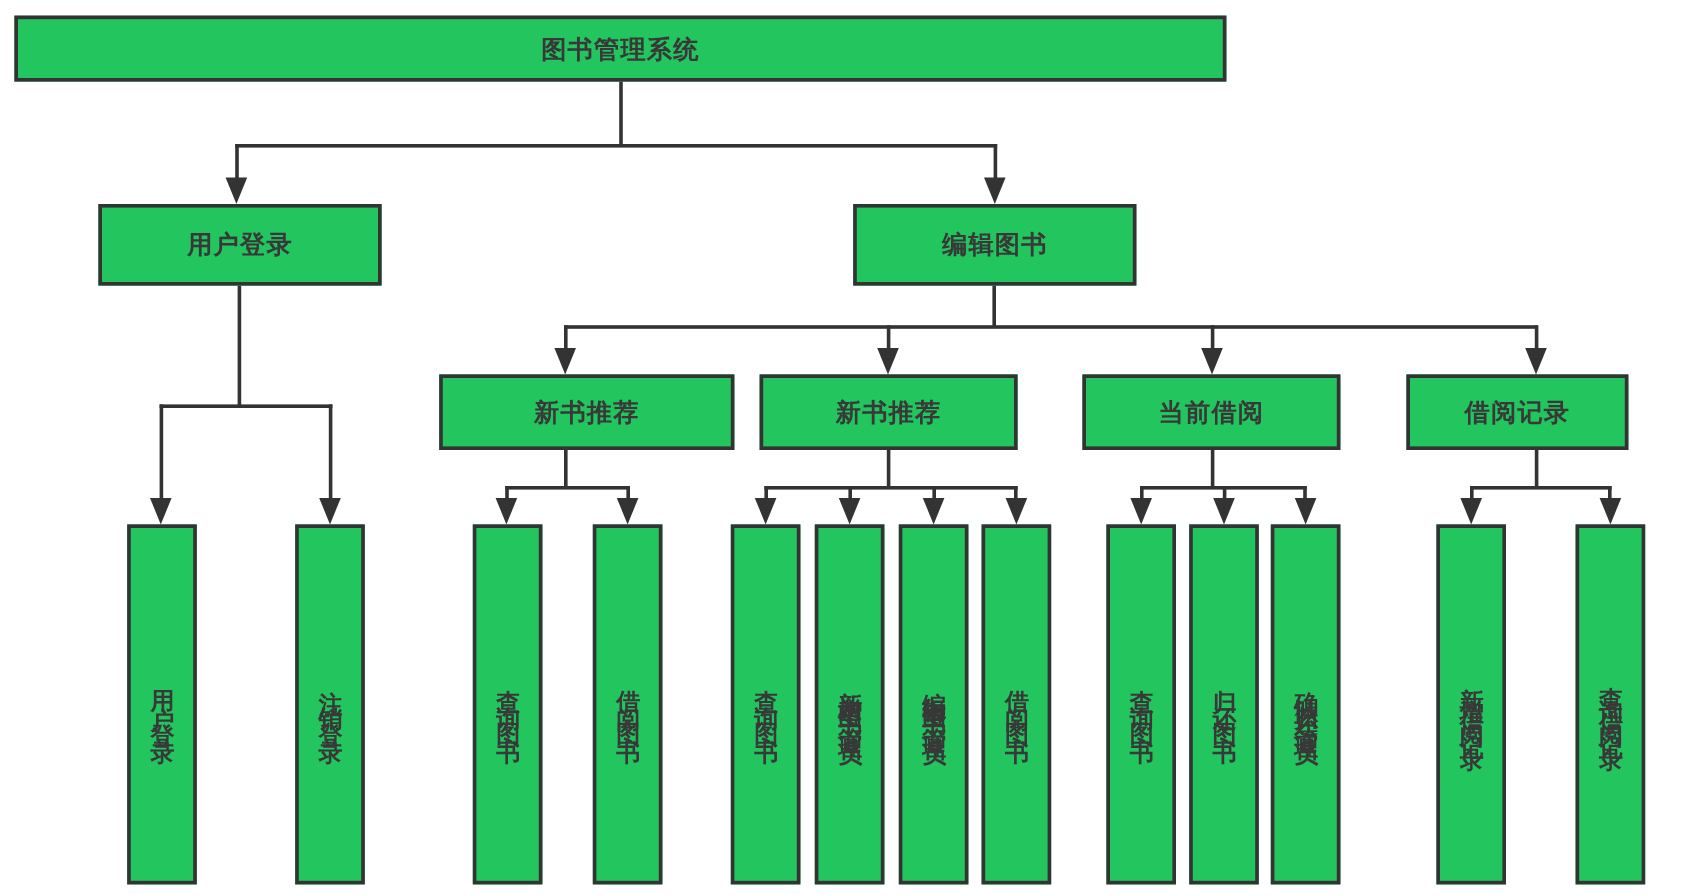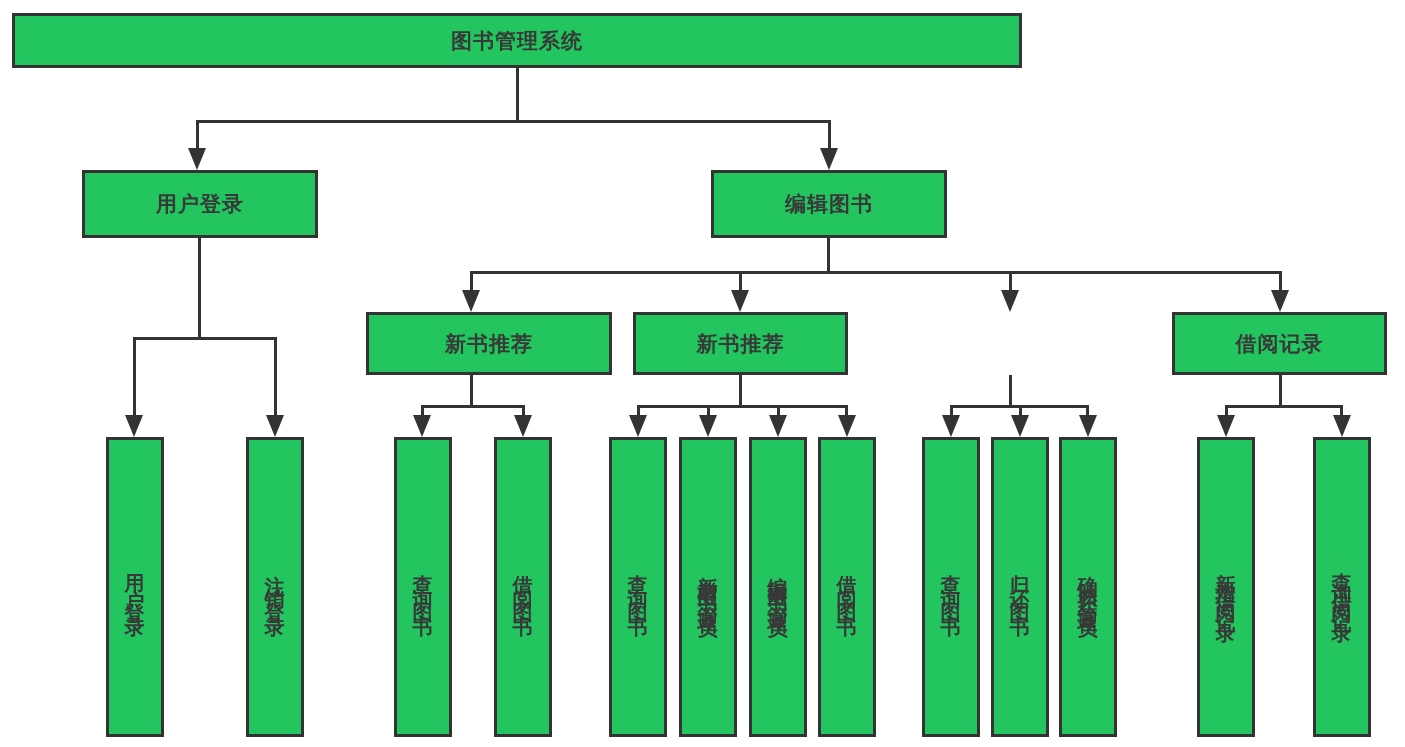--- a/index.html
+++ b/index.html
@@ -48,21 +48,24 @@
   <div class="box" style="left:711px;top:170px;width:236px;height:68px">
     <span class="lbl">编辑图书</span>
   </div>
 
   <div class="box" style="left:366px;top:312px;width:246px;height:63px">
     <span class="lbl">新书推荐</span>
   </div>
   <div class="box" style="left:633px;top:312px;width:215px;height:63px">
     <span class="lbl">新书推荐</span>
   </div>
-  <div class="box" style="left:1172px;top:312px;width:215px;height:63px">
+  <div class="box" style="left:902px;top:312px;width:215px;height:63px">
+    <span class="lbl">当前借阅</span>
+  </div>
+  <div class="box" style="left:1172px;top:312px;width:185px;height:63px">
     <span class="lbl">借阅记录</span>
   </div>
 
   <div class="box vbox" style="left:106px">
     <span class="vtext ls-lg">用户登录</span>
   </div>
   <div class="box vbox" style="left:246px">
     <span class="vtext ls-lg">注销登录</span>
   </div>
 

